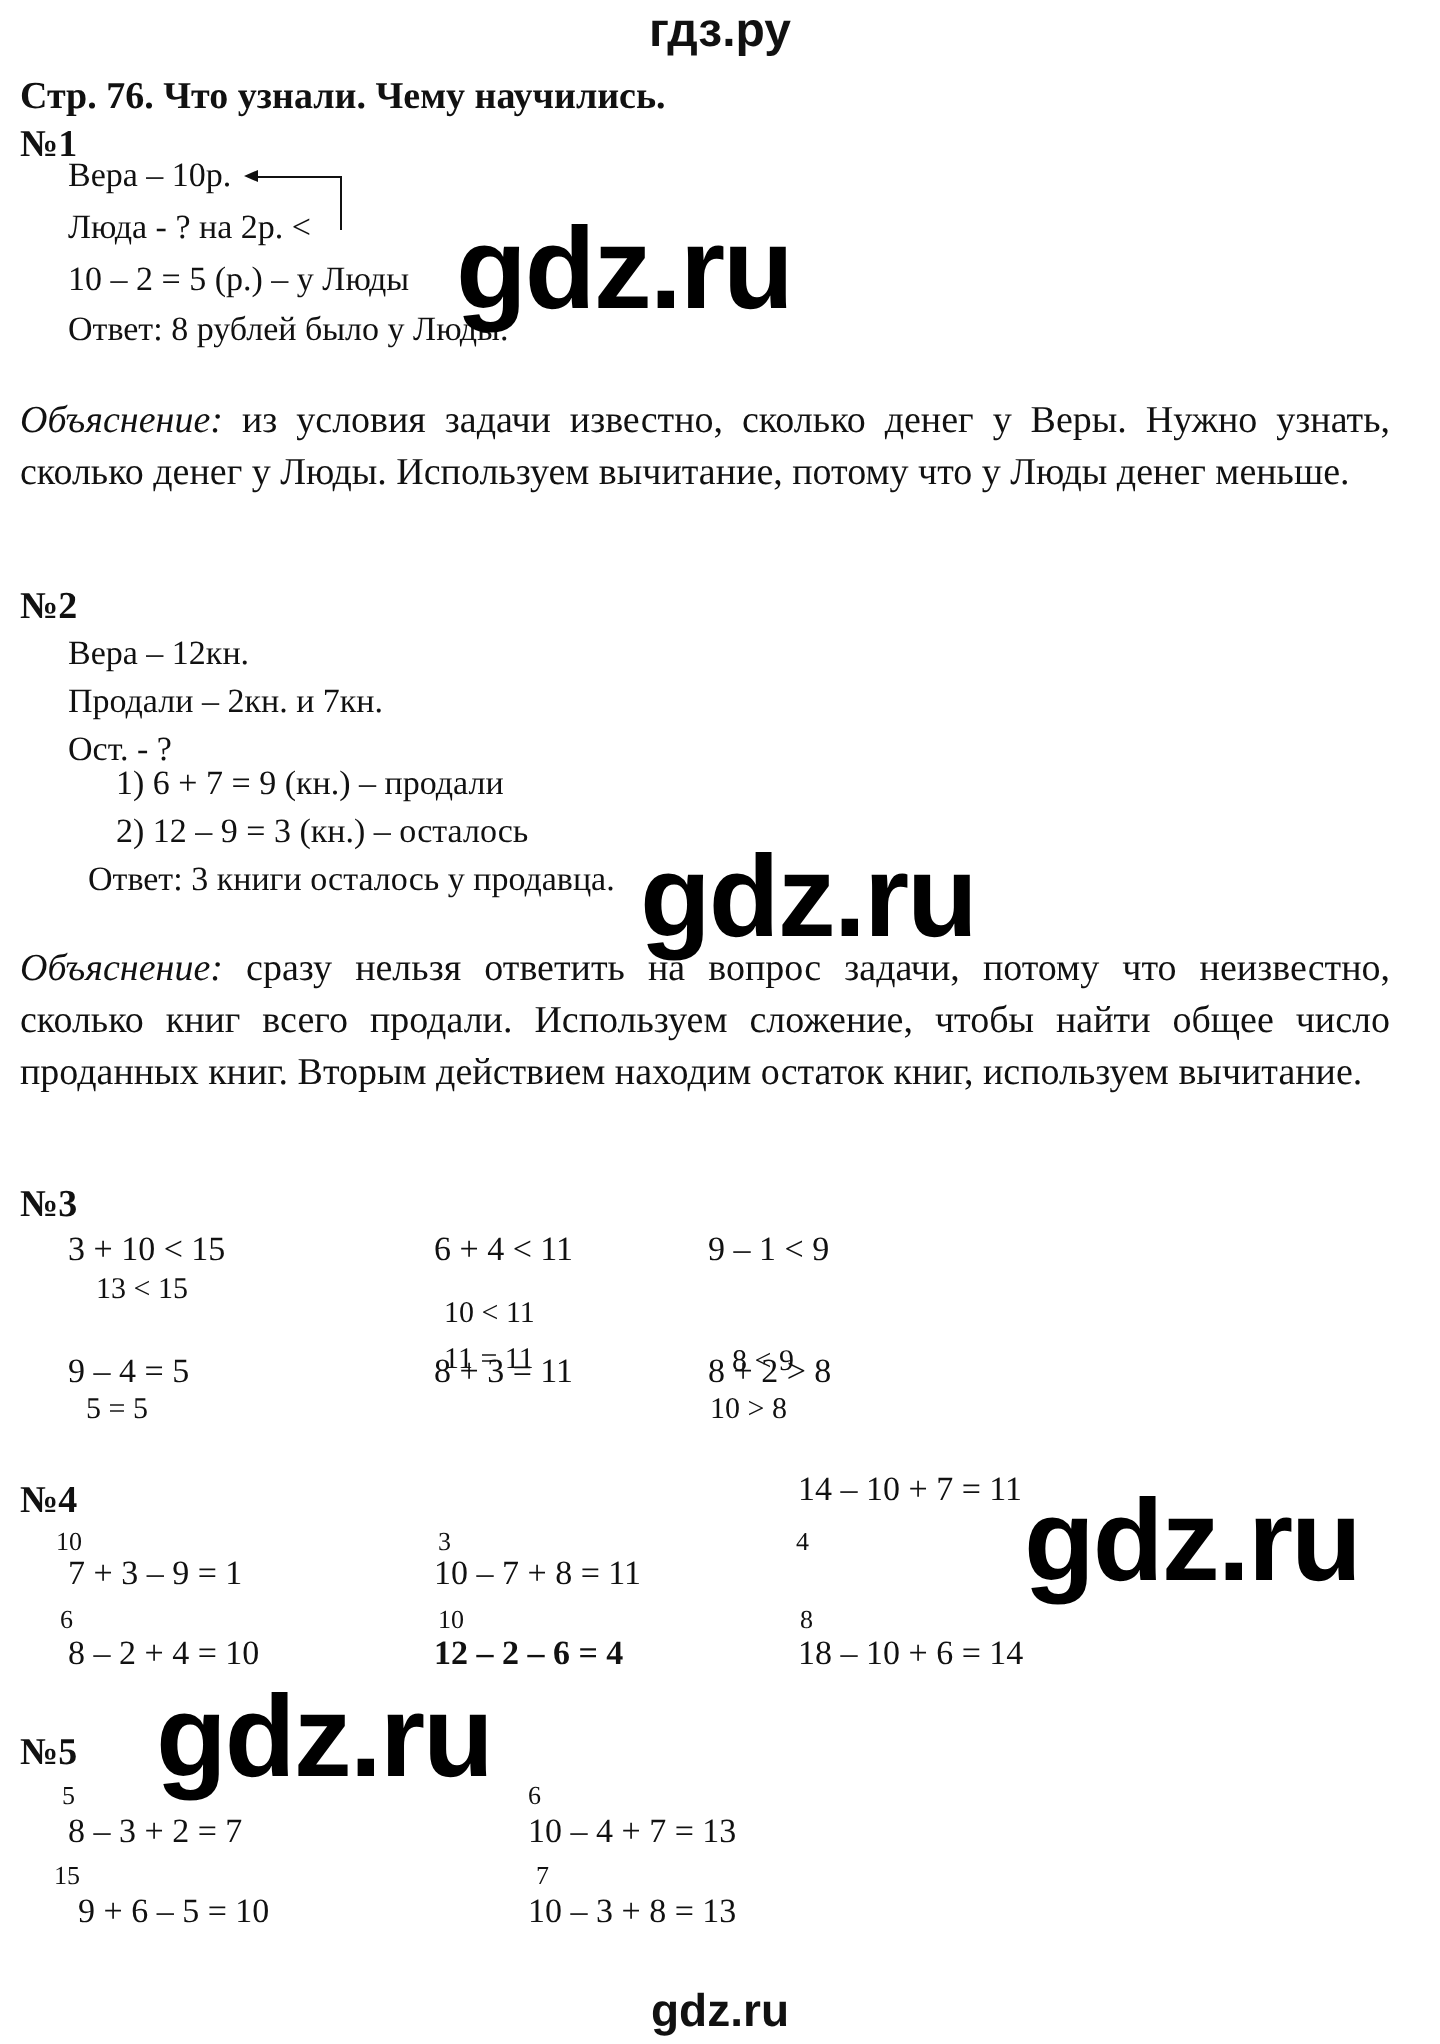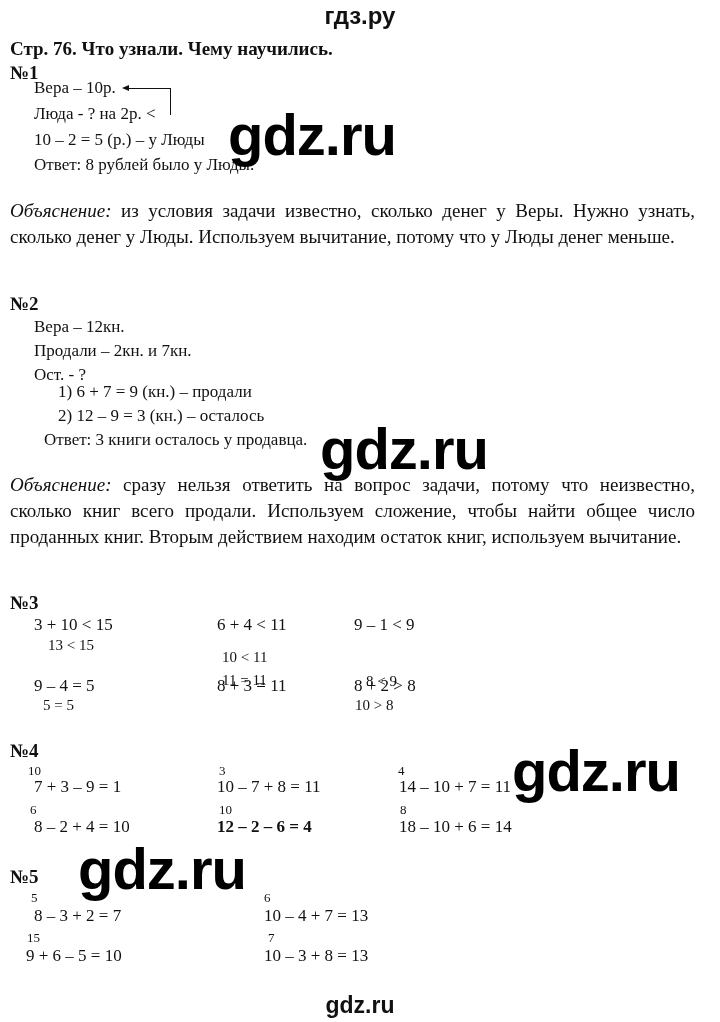--- a/index.html
+++ b/index.html
@@ -79,33 +79,33 @@
 <div class="abs small" style="left:222px;top:672px;text-align:right;">11 = 11</div>
 <div class="abs line" style="left:330px;top:676px;">8 + 2 &gt; 8</div>
 <div class="abs small" style="left:355px;top:697px;">10 &gt; 8</div>
 
 <div class="abs num" style="left:10px;top:740px;">№4</div>
 <div class="abs tiny" style="left:28px;top:763px;">10</div>
 <div class="abs line" style="left:10px;top:777px;">7 + 3 – 9 = 1</div>
 <div class="abs tiny" style="left:219px;top:763px;">3</div>
 <div class="abs line" style="left:193px;top:777px;">10 – 7 + 8 = 11</div>
 <div class="abs tiny" style="left:398px;top:763px;">4</div>
-<div class="abs line" style="left:375px;top:777px;">14 – 10 + 7 = 11</div>
+<div class="abs line" style="left:375px;top:735px;">14 – 10 + 7 = 11</div>
 <div class="wm" style="left:512px;top:742px;">gdz.ru</div>
 <div class="abs tiny" style="left:30px;top:802px;">6</div>
 <div class="abs line" style="left:10px;top:817px;">8 – 2 + 4 = 10</div>
 <div class="abs tiny" style="left:219px;top:802px;">10</div>
 <div class="abs line" style="left:193px;top:817px;font-weight:bold;">12 – 2 – 6 = 4</div>
 <div class="abs tiny" style="left:400px;top:802px;">8</div>
 <div class="abs line" style="left:375px;top:817px;">18 – 10 + 6 = 14</div>
 
 <div class="wm" style="left:78px;top:840px;">gdz.ru</div>
 <div class="abs num" style="left:10px;top:866px;">№5</div>
 <div class="abs tiny" style="left:31px;top:890px;">5</div>
 <div class="abs line" style="left:10px;top:906px;">8 – 3 + 2 = 7</div>
 <div class="abs tiny" style="left:264px;top:890px;">6</div>
 <div class="abs line" style="left:240px;top:906px;">10 – 4 + 7 = 13</div>
 <div class="abs tiny" style="left:27px;top:930px;">15</div>
-<div class="abs line" style="left:2px;top:946px;">9 + 6 – 5 = 10</div>
+<div class="abs line" style="left:15px;top:946px;">9 + 6 – 5 = 10</div>
 <div class="abs tiny" style="left:268px;top:930px;">7</div>
 <div class="abs line" style="left:240px;top:946px;">10 – 3 + 8 = 13</div>
 
 <div class="site-footer">gdz.ru</div>
 
 </body></html>

